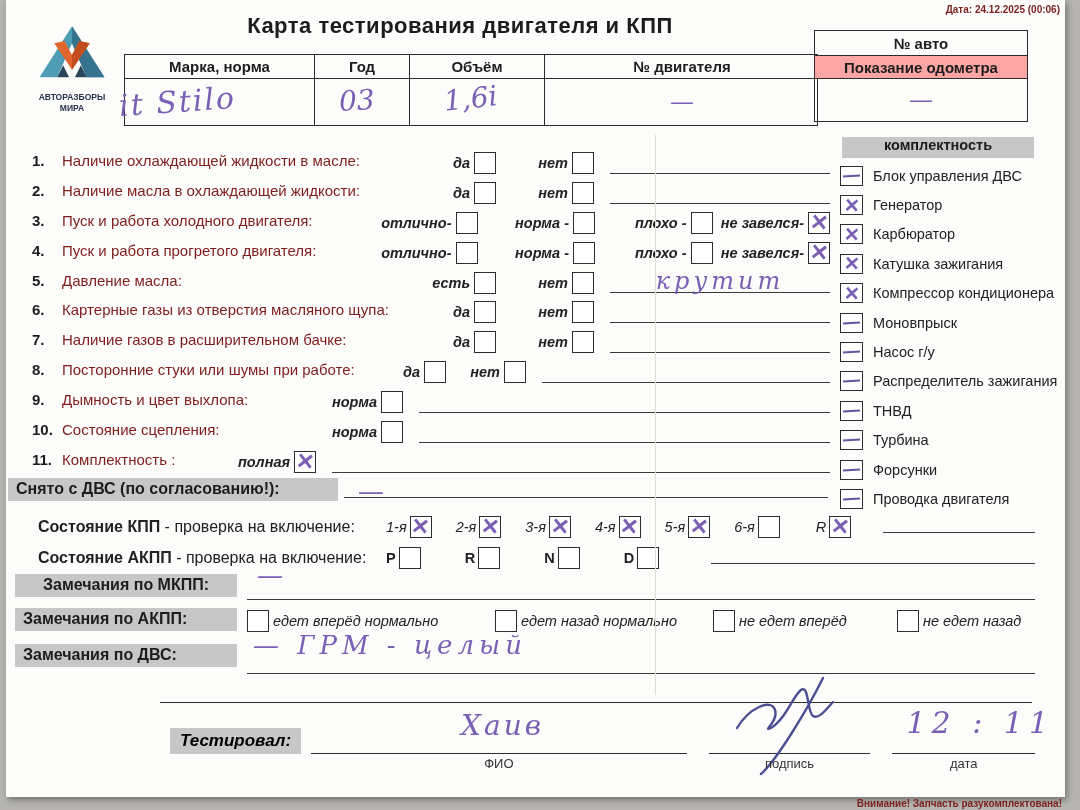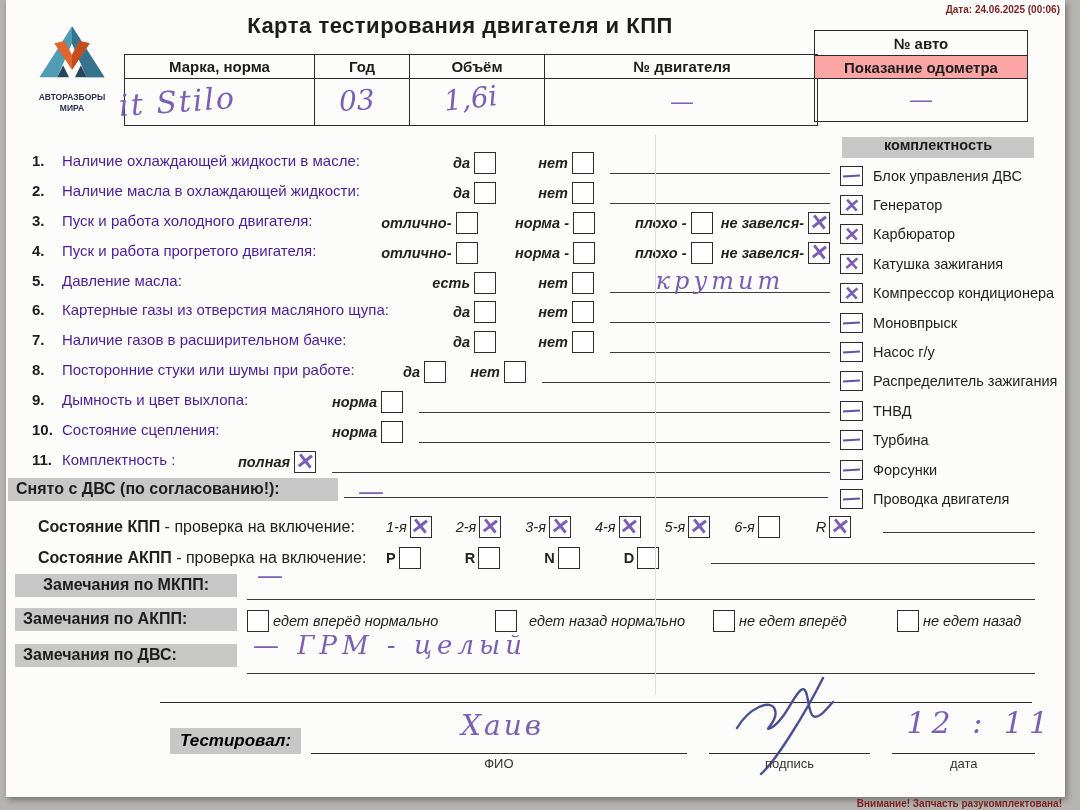--- a/index.html
+++ b/index.html
@@ -30,21 +30,21 @@
   .hw { font-family:"DejaVu Serif", serif; font-style:italic; color:#7a60b5; line-height:1; }
   .hw-brand { font-size:30px; position:absolute; left:-6px; top:8px; transform:rotate(-4deg); letter-spacing:2px; }
   .hw-year { font-size:28px; position:absolute; left:24px; top:8px; transform:rotate(-3deg); }
   .hw-vol { font-size:28px; position:absolute; left:34px; top:6px; transform:rotate(-6deg); }
   .hw-dash { font-size:24px; }
 
   
   #checklist { left:32px; top:148px; width:798px; }
   .crow { position:relative; height:29.9px; }
   .cnum { position:absolute; left:0; top:4px; width:28px; font-size:15px; font-weight:bold; color:#1d1d1d; }
-  .clab { position:absolute; left:30px; top:4px; font-size:15px; color:#4c1d95; }
+  .clab { position:absolute; left:30px; top:4px; font-size:15px; color:#7f1d1d; }
   .opts { position:absolute; top:0; right:0; height:100%; display:flex; align-items:center; }
   .t-yn .opts { left:372px; }
   .t-quality .opts { left:328px; }
   .t-yn8 .opts { left:348px; }
   .t-norm .opts { left:293px; }
   .t-full .opts { left:188px; }
   .opt { display:inline-flex; align-items:center; justify-content:flex-end; }
   .t-yn .opt:nth-child(1){ width:92px; }
   .t-yn .opt:nth-child(2){ width:98px; }
   .t-quality .opt { flex:1; }
@@ -74,21 +74,21 @@
   .gline { flex:1; border-bottom:1.6px solid #3a3a3a; height:0; align-self:flex-end; margin-bottom:5px; margin-left:8px; }
 
   .remark-row { left:15px; right:45px; display:flex; align-items:flex-start; }
   .remark-label { width:222px; flex:none; }
   .remark-body { flex:1; margin-left:10px; position:relative; }
   .rline { border-bottom:1.6px solid #3a3a3a; height:26px; position:relative; }
   .rgroup { display:inline-flex; align-items:center; }
   .rgroup i { font-size:14.5px; color:#222; margin-left:4px; white-space:nowrap; }
   #akpp-remark-opts { display:flex; align-items:center; padding-top:2px; }
   #akpp-remark-opts .rgroup:nth-child(1){ width:248px; }
-  #akpp-remark-opts .rgroup:nth-child(2){ width:218px;gap:8px; }
+  #akpp-remark-opts .rgroup:nth-child(2){ width:218px; }
   #akpp-remark-opts .rgroup:nth-child(3){ width:184px; }
   .hw-mkpp { position:absolute; left:10px; top:-12px; font-size:26px; }
   .hw-dvs { position:absolute; left:6px; top:-12px; font-size:26px; letter-spacing:5px; white-space:nowrap; }
 
   
   .eq-header { left:842px; top:137px; width:192px; height:21px; font-size:14.5px; font-weight:bold; color:#1d1d1d; text-align:center; }
   #equipment-list { left:840px; top:161px; width:228px; }
   .eq { display:flex; align-items:center; height:29.4px; }
   .eqbox { width:23px; height:20px; border:1.6px solid #2d2d2d; background:#fff; margin-right:10px; display:flex; align-items:center; justify-content:center; flex:none; }
   .eqbox .dash { width:17px; border-top:2.2px solid #5e55a0; transform:rotate(-4deg); }
@@ -109,21 +109,21 @@
   .hw-fio { position:absolute; left:150px; top:-2px; font-size:28px; letter-spacing:3px; }
   .hw-time { position:absolute; left:14px; top:-6px; font-size:30px; letter-spacing:6px; white-space:nowrap; }
   .sig-svg { position:absolute; left:18px; top:-44px; overflow:visible; }
 </style>
 </head>
 <body>
 
 <div class="stage">
   <div class="paper"></div>
 
-  <div class="abs scan-date">Дата: 24.06.2025 (00:06)</div>
+  <div class="abs scan-date">Дата: 24.12.2025 (00:06)</div>
 
   <div class="abs logo">
     <svg width="74" height="62" viewBox="0 0 100 84">
       <polygon points="50,3 94,72 70,72 50,26 30,72 6,72" fill="#4f9db5"></polygon>
       <polygon points="50,3 94,72 70,72 50,26" fill="#35748c"></polygon>
       <polygon points="30,72 38,56 46,72" fill="#29465e"></polygon>
       <polygon points="70,72 62,56 54,72" fill="#29465e"></polygon>
       <path d="M26 26 L50 62 L74 26 L60 23 L50 42 L40 23 Z" fill="#e0662e"></path>
       <path d="M50 62 L74 26 L60 23 L50 42 Z" fill="#c24e1f"></path>
     </svg>

